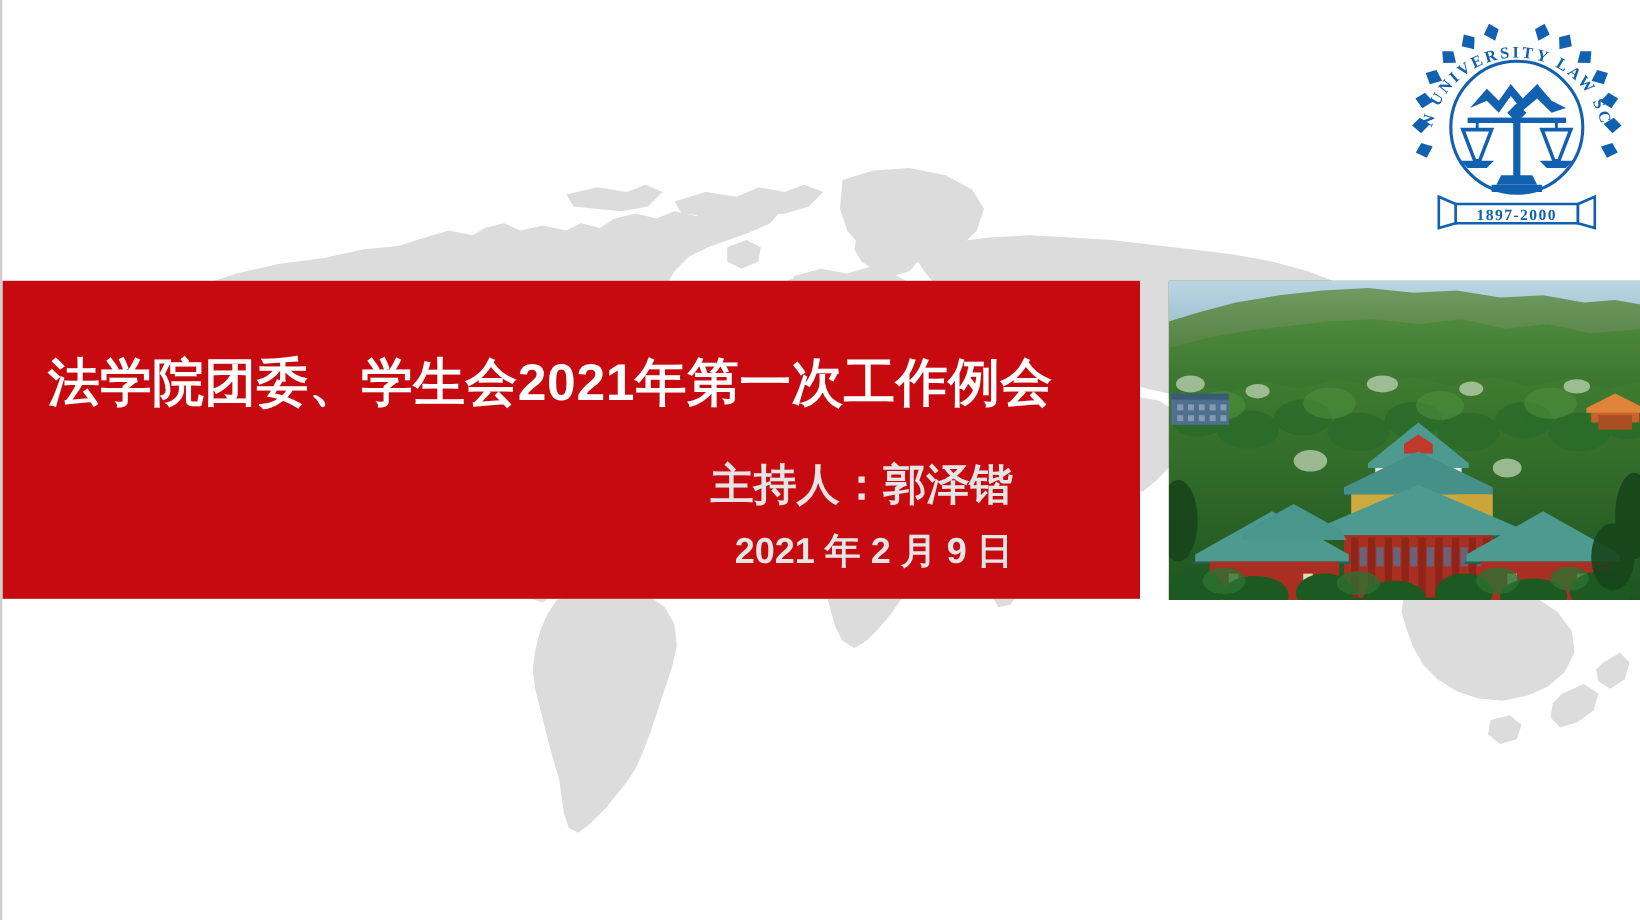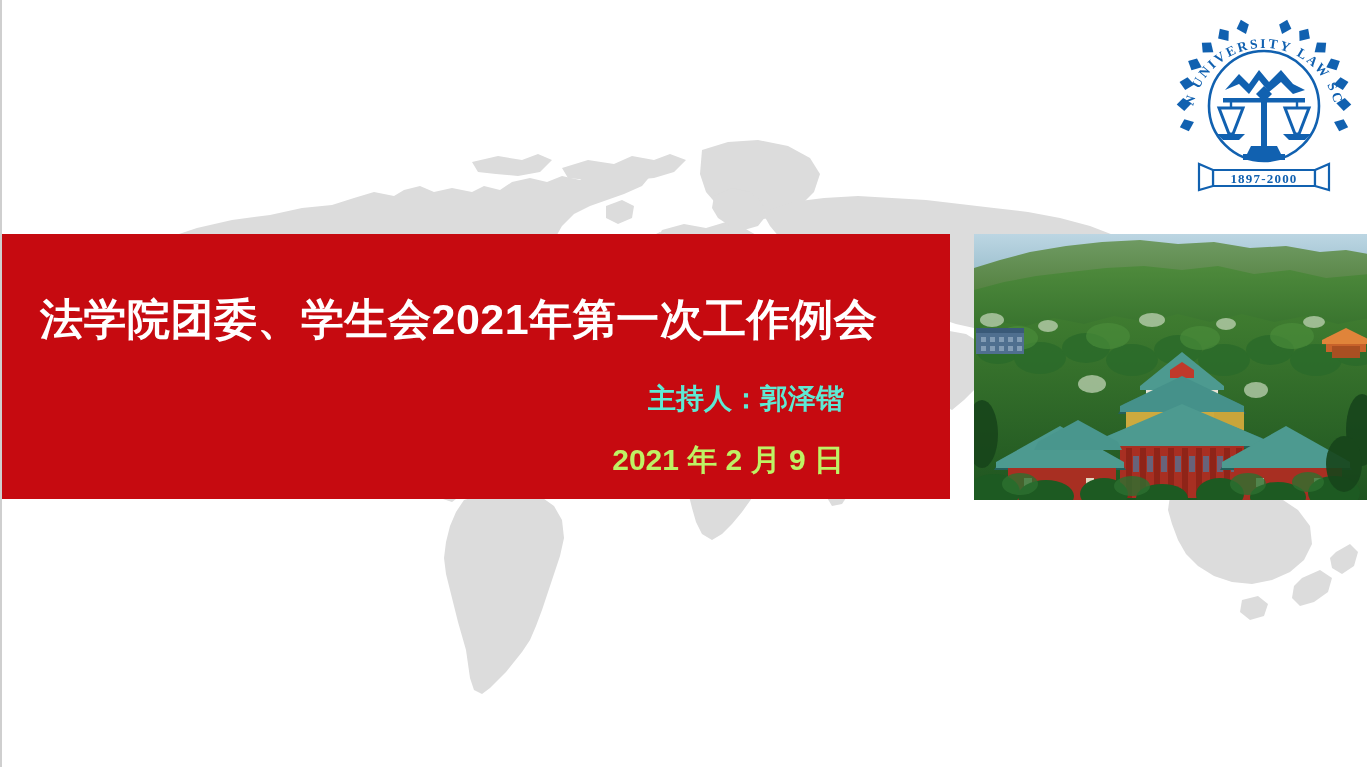--- a/index.html
+++ b/index.html
@@ -49,34 +49,34 @@
     color:#ffffff;
     letter-spacing:0.5px;
     white-space:nowrap;
     line-height:1.1;
   }
 
   .banner-host {
     position:absolute;
     right:106px;
     top:148px;
-    font-size:28px;
+    font-size:36px;
     font-weight:bold;
-    color:#5eead4;
+    color:#e5e5e5;
     white-space:nowrap;
     line-height:1.2;
   }
 
   .banner-date {
     position:absolute;
     right:106px;
     top:208px;
     font-size:30px;
     font-weight:bold;
-    color:#bef264;
+    color:#e5e5e5;
     white-space:nowrap;
     line-height:1.2;
   }
 
   
   .campus-photo {
     position:absolute;
     left:972px;
     top:234px;
     width:395px;

